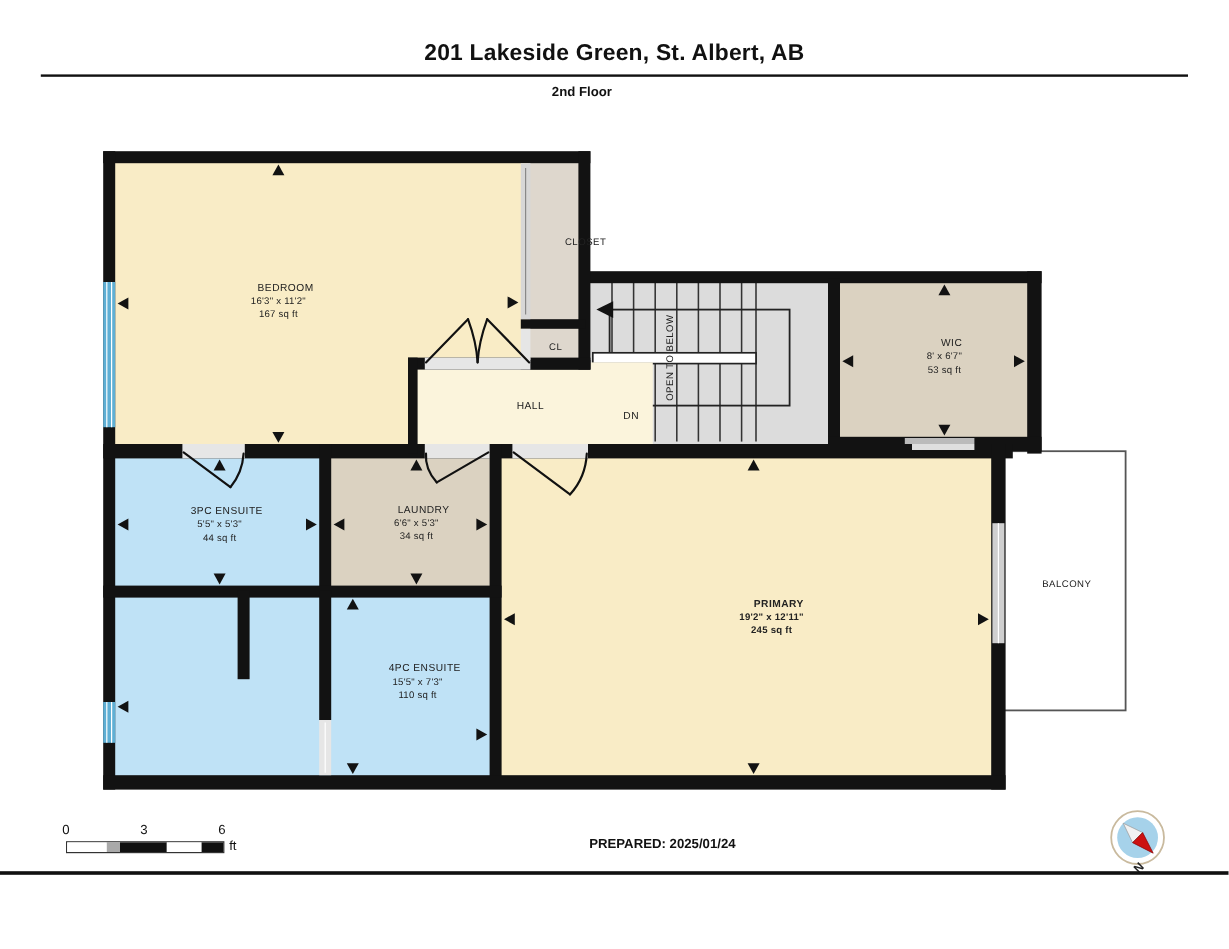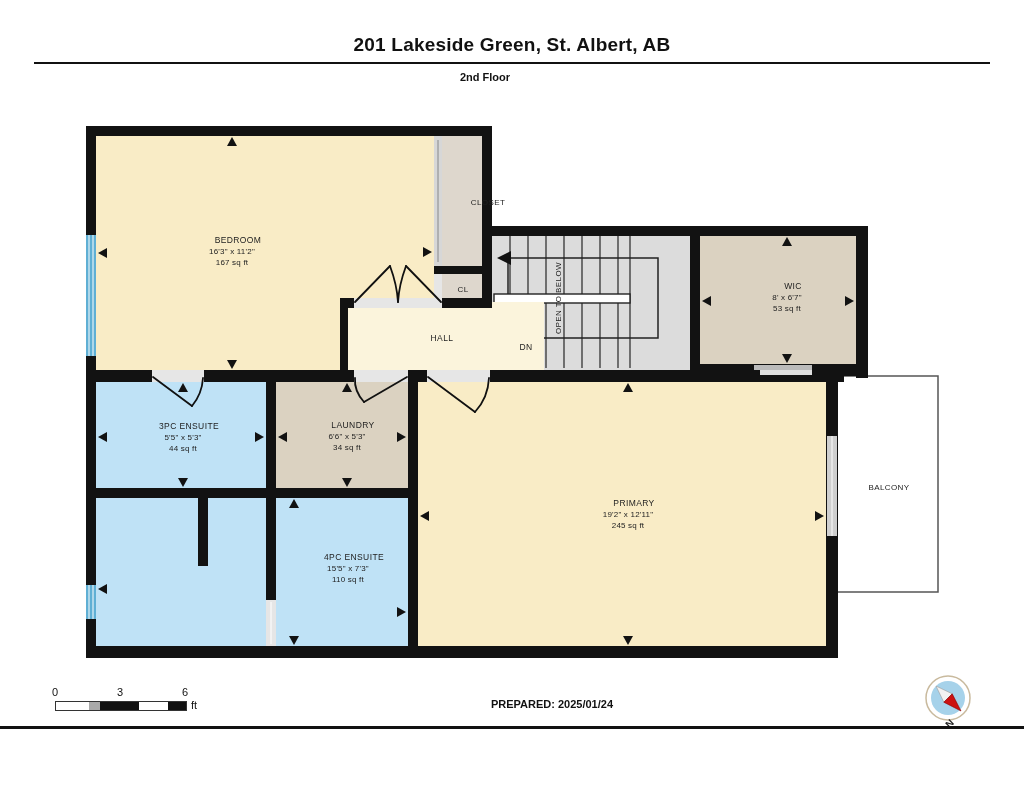--- a/index.html
+++ b/index.html
@@ -193,21 +193,21 @@
   <div class="room-label" style="left:183px;top:437px;">
     <div class="rm-name">3PC ENSUITE</div>
     <div class="rm-sub">5'5" x 5'3"</div>
     <div class="rm-sub">44 sq ft</div>
   </div>
   <div class="room-label" style="left:347px;top:436px;">
     <div class="rm-name">LAUNDRY</div>
     <div class="rm-sub">6'6" x 5'3"</div>
     <div class="rm-sub">34 sq ft</div>
   </div>
-  <div class="room-label" style="left:628px;top:514px;">
+  <div class="room-label" style="left:643px;top:514px;font-weight:bold;">
     <div class="rm-name">PRIMARY</div>
     <div class="rm-sub">19'2" x 12'11"</div>
     <div class="rm-sub">245 sq ft</div>
   </div>
   <div class="room-label" style="left:348px;top:568px;">
     <div class="rm-name">4PC ENSUITE</div>
     <div class="rm-sub">15'5" x 7'3"</div>
     <div class="rm-sub">110 sq ft</div>
   </div>
   <div class="room-label" style="left:889px;top:487px;font-size:8px;">BALCONY</div>

